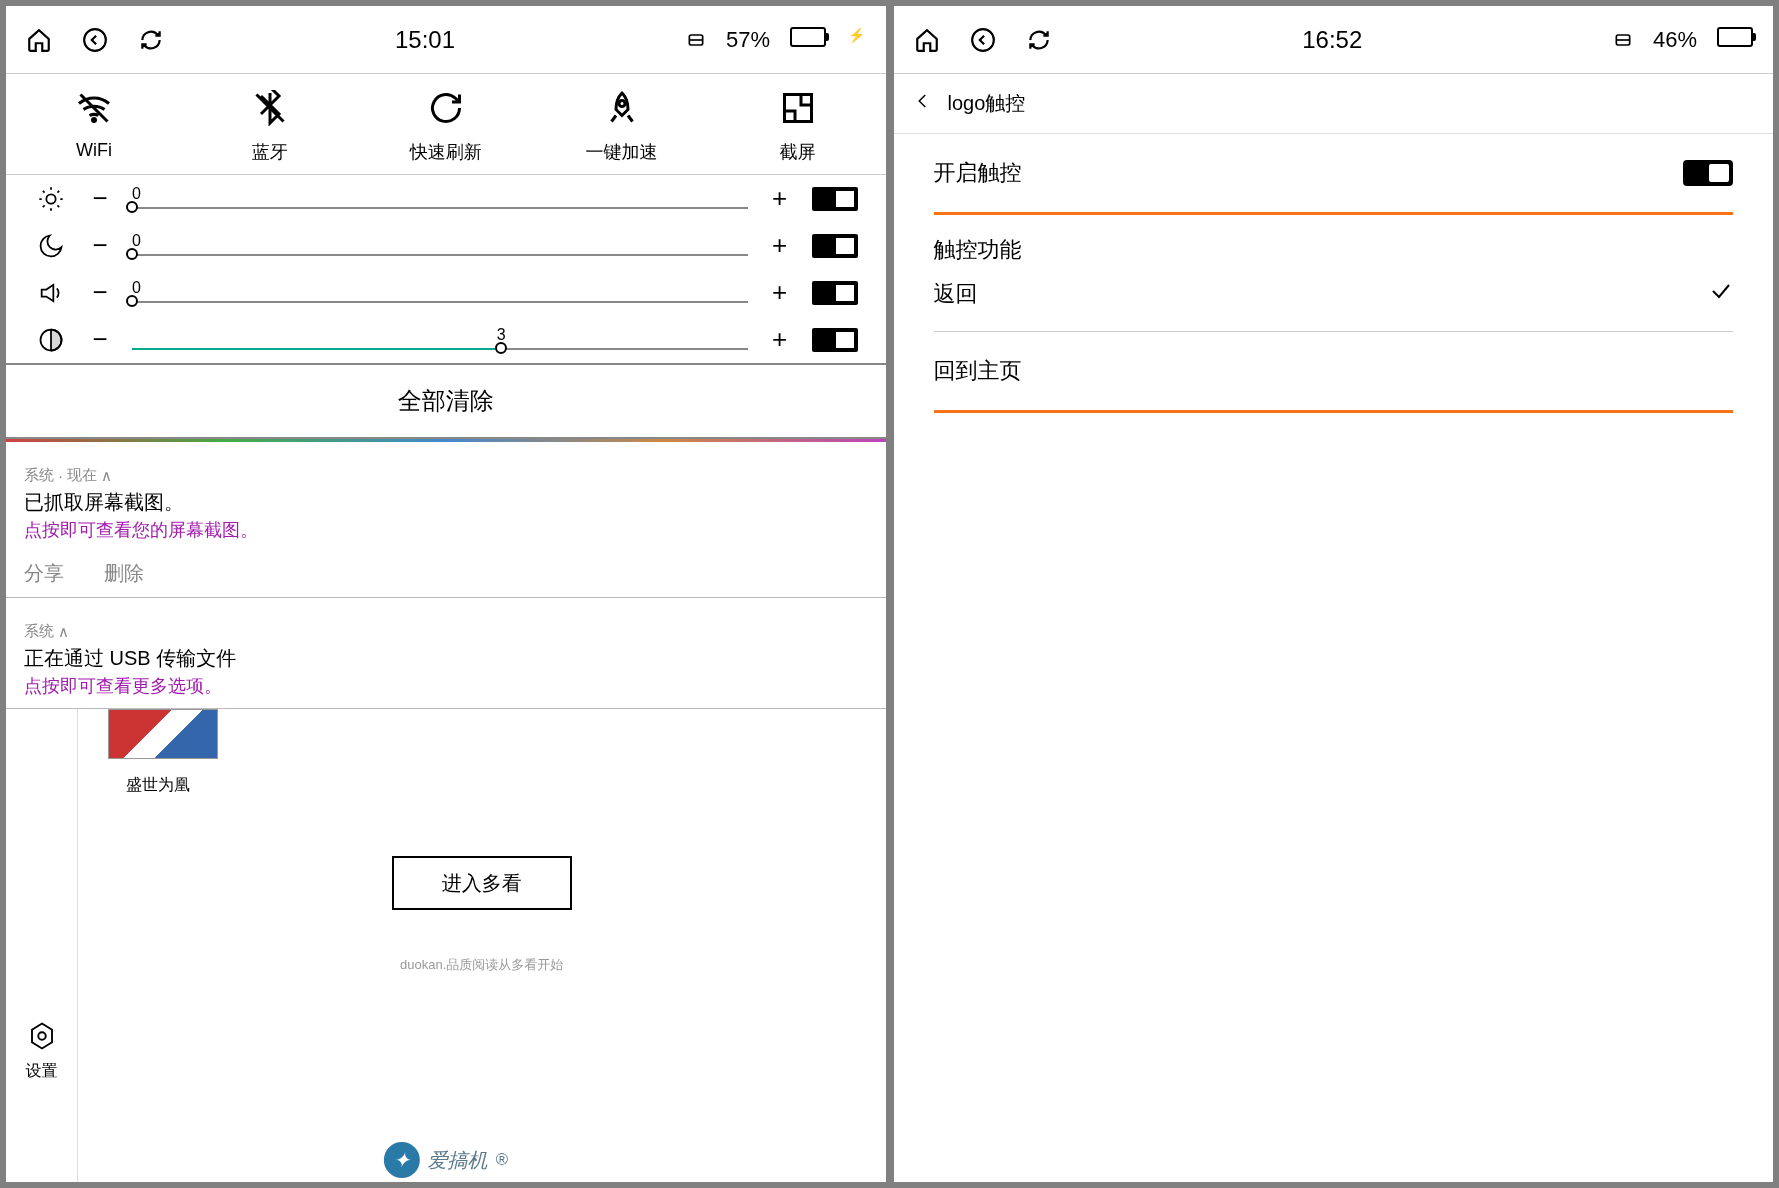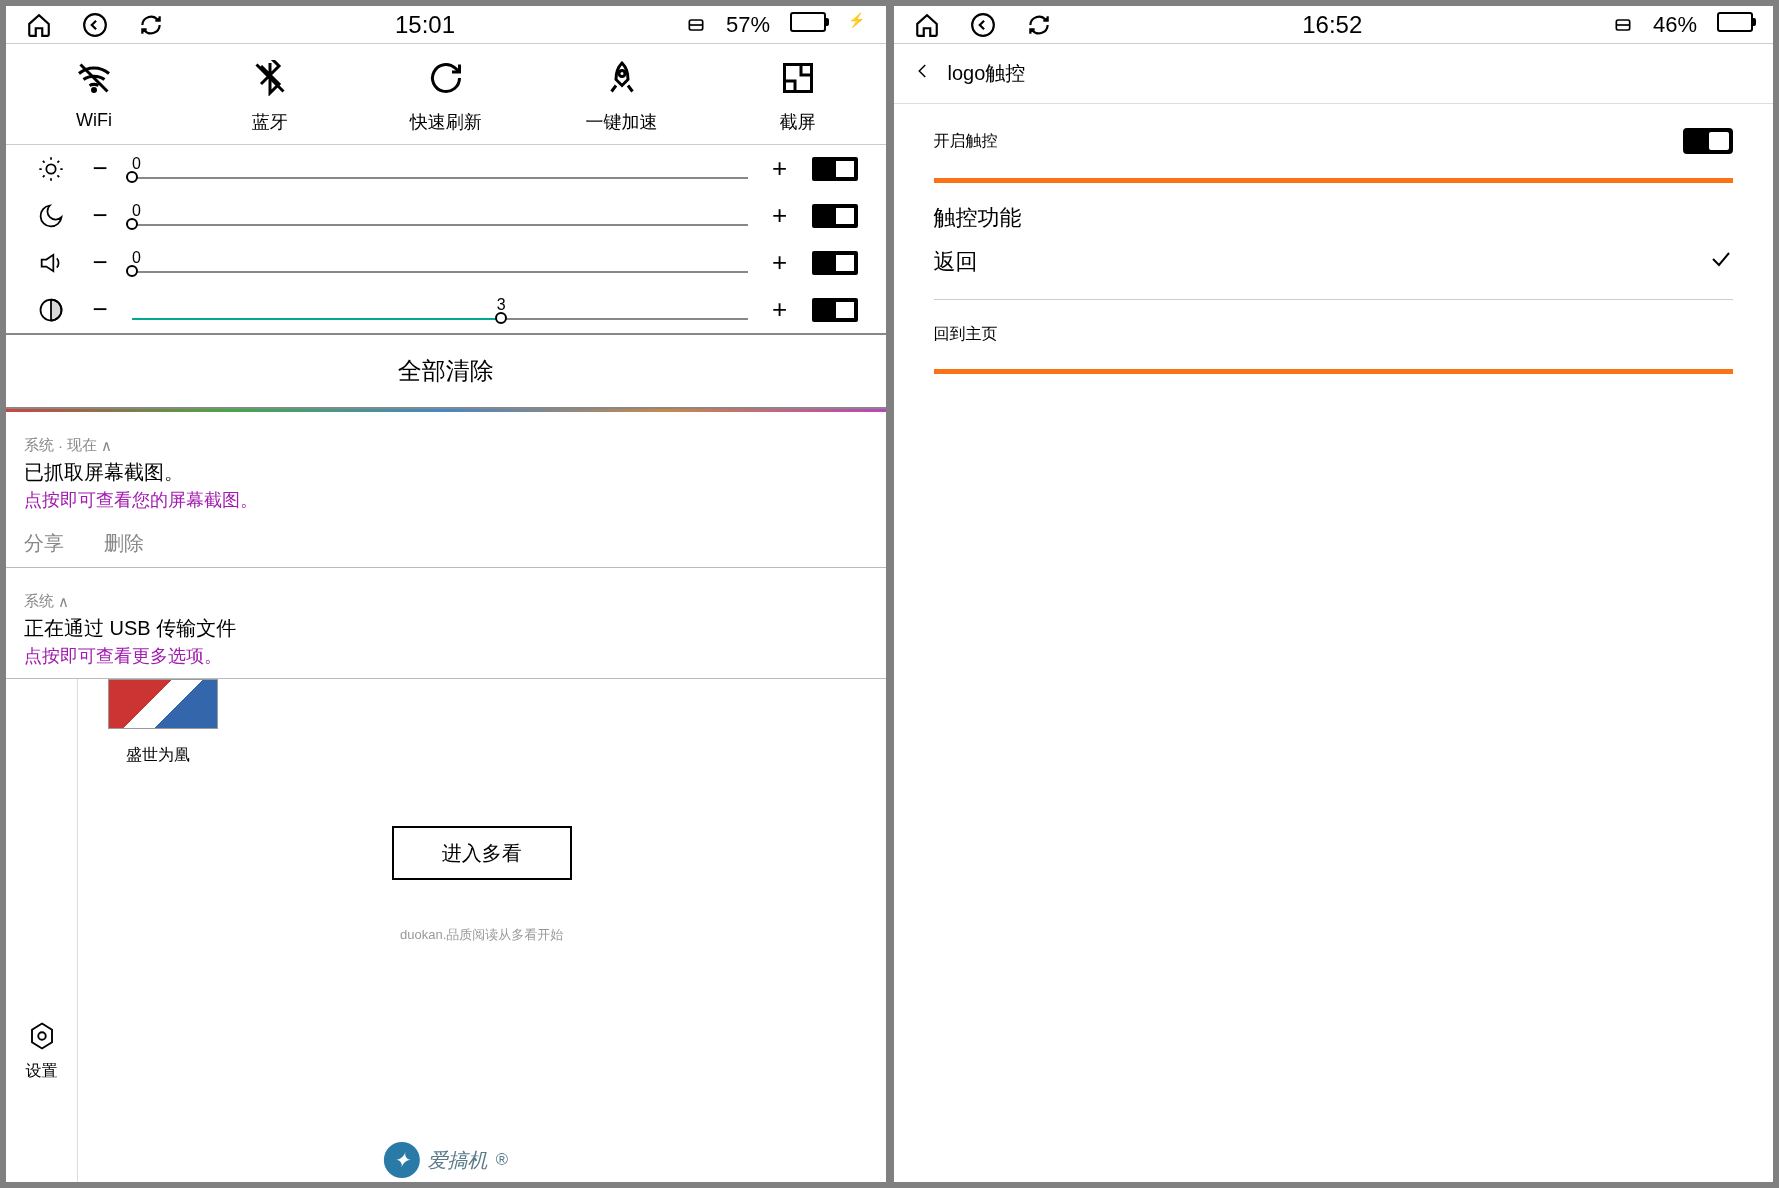--- a/index.html
+++ b/index.html
@@ -14,21 +14,21 @@
   }
   .pane {
     background: #fff;
     flex: 1;
     display: flex;
     flex-direction: column;
     position: relative;
   }
   
   .status-bar {
-    height: 38px;
+    height: 68px;
     display: flex;
     align-items: center;
     padding: 0 20px;
     border-bottom: 1px solid #ccc;
     font-size: 22px;
   }
   .status-left { display: flex; gap: 30px; align-items: center; }
   .status-center { flex: 1; text-align: center; font-size: 24px; }
   .status-right { display: flex; align-items: flex-start; gap: 20px; }
   .icon { width: 26px; height: 26px; display: inline-flex; align-items: center; justify-content: center; }
@@ -89,21 +89,21 @@
   .main-area { flex:1; position:relative; padding: 0 20px; }
   .book-cover { width: 110px; height: 50px; background: linear-gradient(135deg,#c33 40%,#fff 40%,#fff 60%,#36a 60%); border:1px solid #999; margin-left:10px; position:relative; }
   .book-title { font-size: 16px; margin: 16px 0 0 28px; }
   .enter-btn { width: 180px; height: 54px; border: 2px solid #000; background:#fff; font-size:20px; display:flex; align-items:center; justify-content:center; margin: 60px auto 0; }
   .footer-text { text-align:center; color:#999; font-size:13px; margin-top:46px; }
 
   
   .settings-header { display:flex; align-items:center; gap:16px; padding: 16px 20px; font-size: 20px; border-bottom:1px solid #ddd; }
   .back-chevron svg { width:18px; height:18px; }
   .settings-body { padding: 0 40px; }
-  .settings-row { display:flex; align-items:center; justify-content:space-between; padding: 24px 0; border-bottom: 5px solid #f97316; font-size:16px; }
+  .settings-row { display:flex; align-items:center; justify-content:space-between; padding: 24px 0; border-bottom: 3px solid #f97316; font-size:22px; }
   .settings-label-sub { font-size:22px; padding: 20px 0 0; }
   .settings-sub { padding: 14px 0 22px; border-bottom:1px solid #ccc; display:flex; justify-content:space-between; font-size:22px; }
   .check svg { width:24px; height:24px; }
   .toggle-big { width: 50px; height: 26px; border:2px solid #000; border-radius:4px; background:#000; position:relative; }
   .toggle-big::after { content:""; position:absolute; right:2px; top:2px; width:20px; height:18px; background:#fff; border-radius:2px; }
 
   
   .watermark { position:absolute; bottom:4px; left:50%; transform:translateX(-50%); display:flex; align-items:center; gap:8px; color:#5a7a8a; font-size:20px; font-style:italic; }
   .watermark-badge { width:36px; height:36px; border-radius:50%; background:#2a7aa8; display:flex; align-items:center; justify-content:center; color:#fff; font-size:20px; }
 </style>

